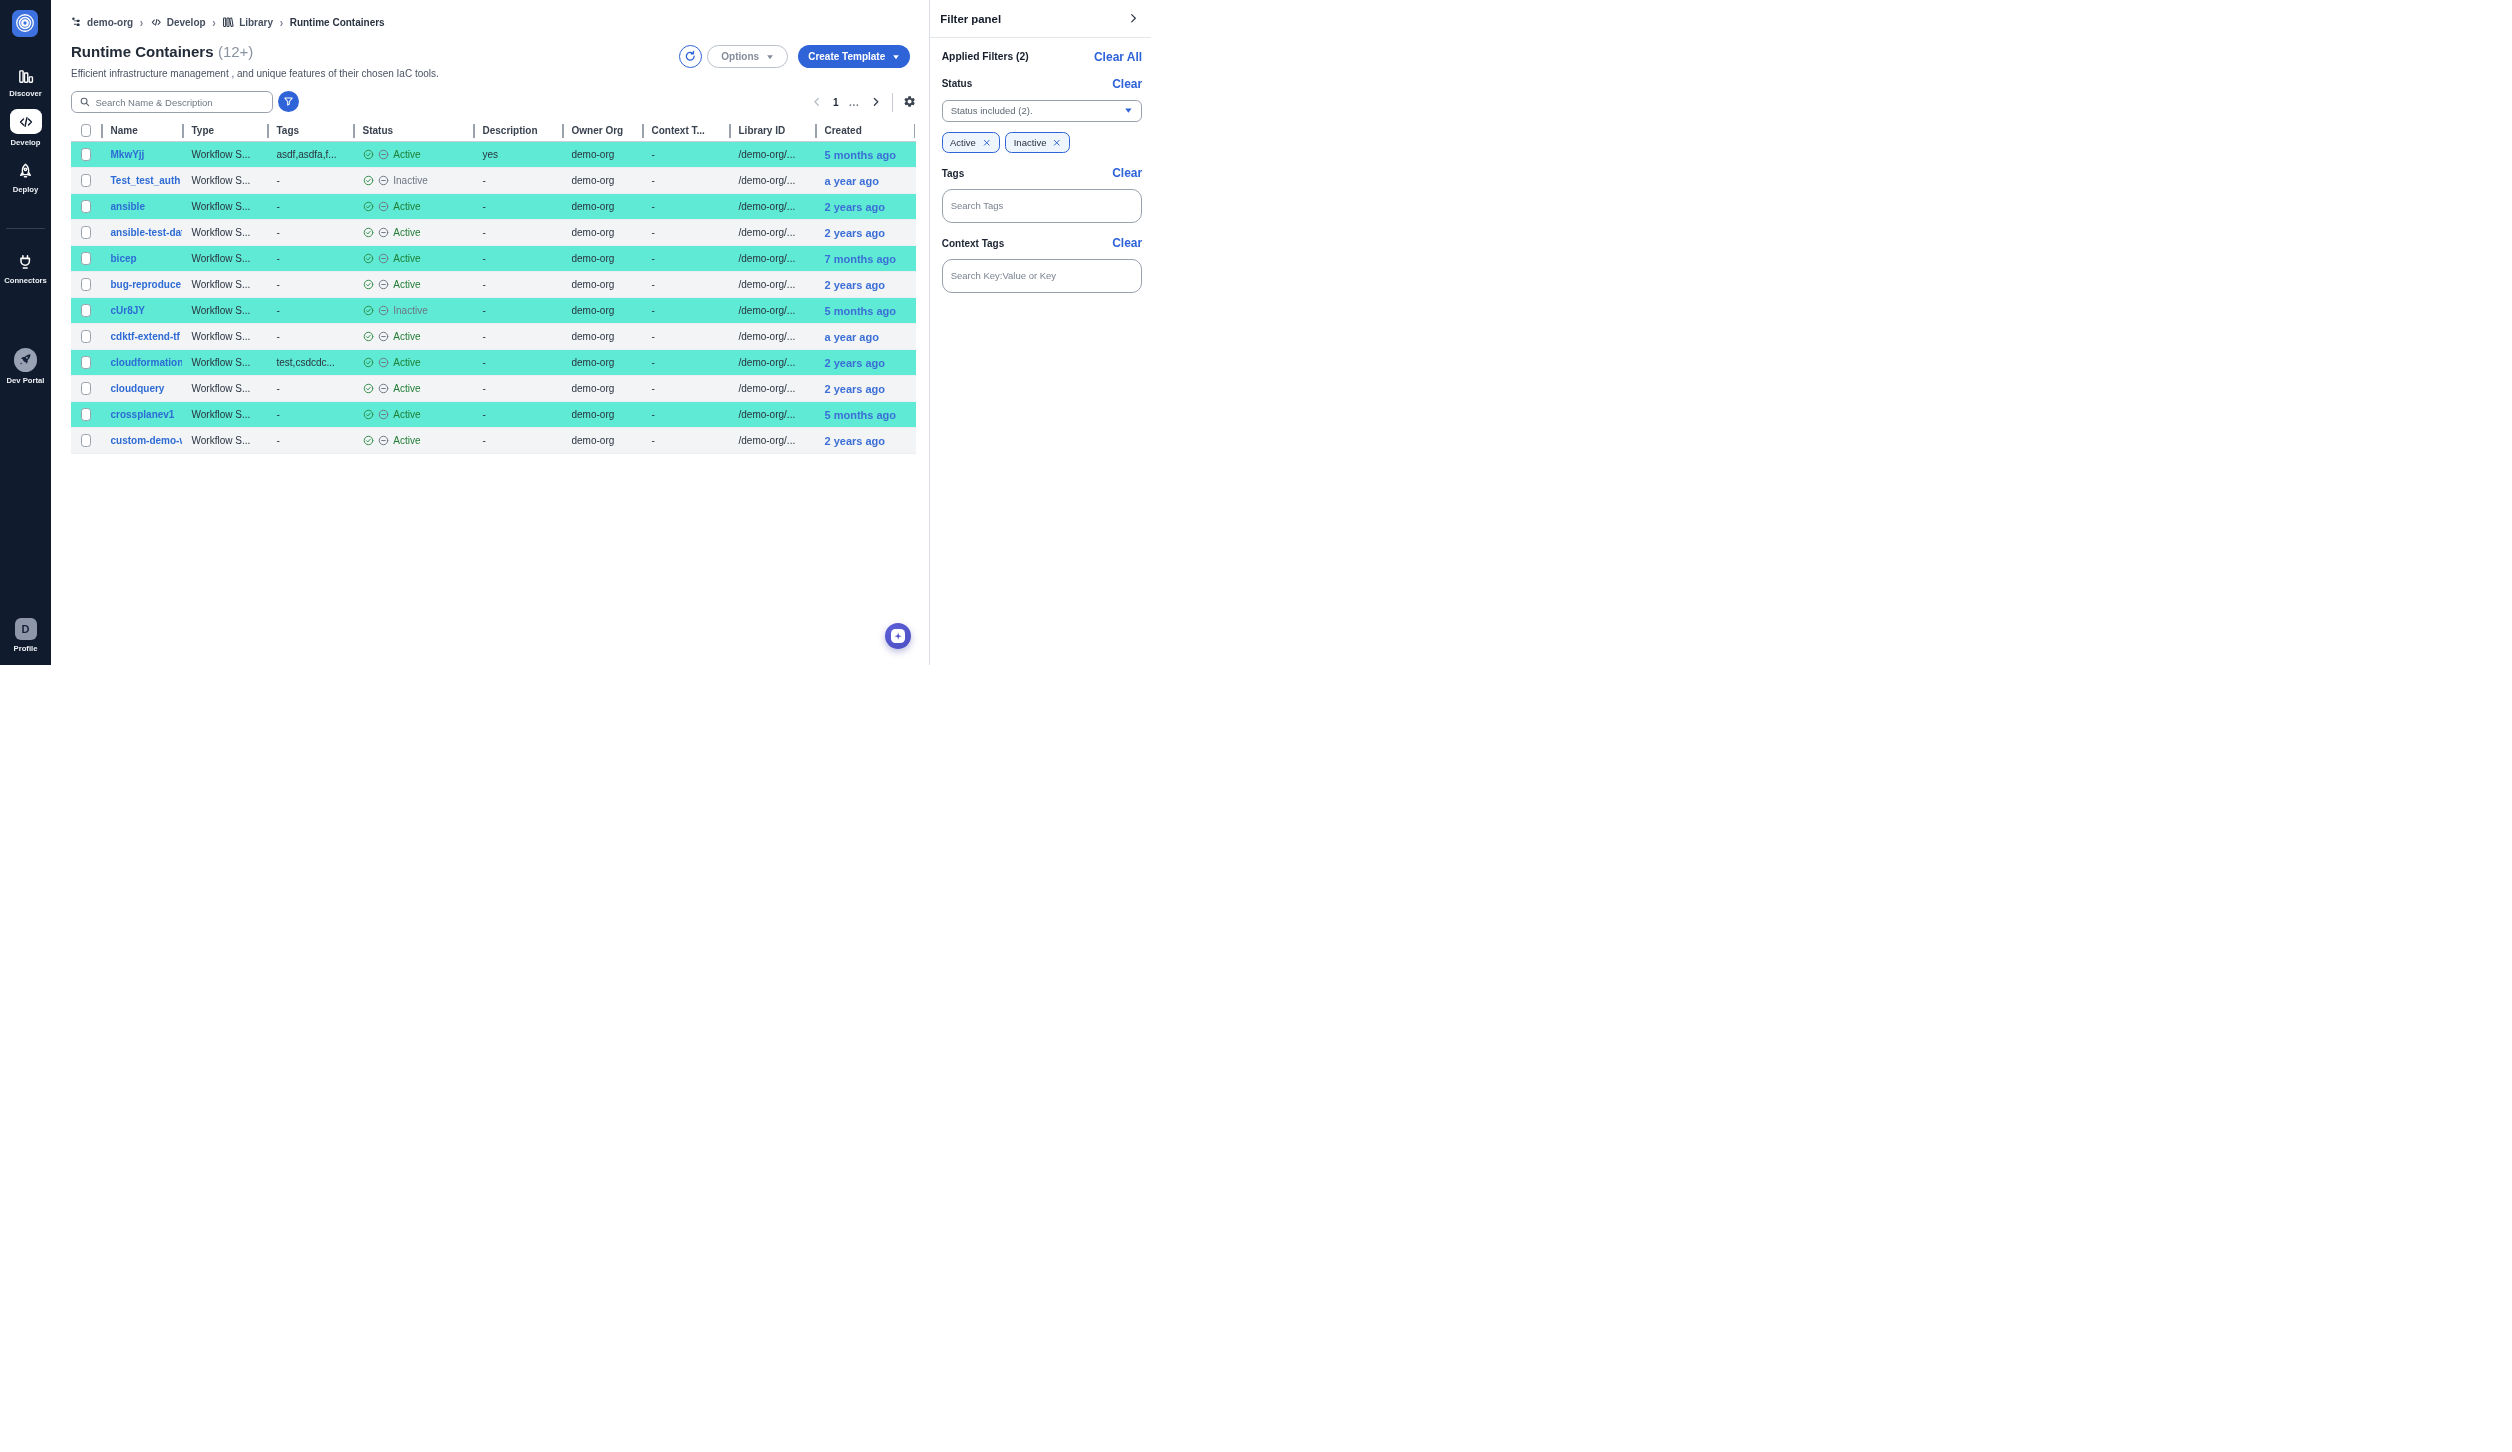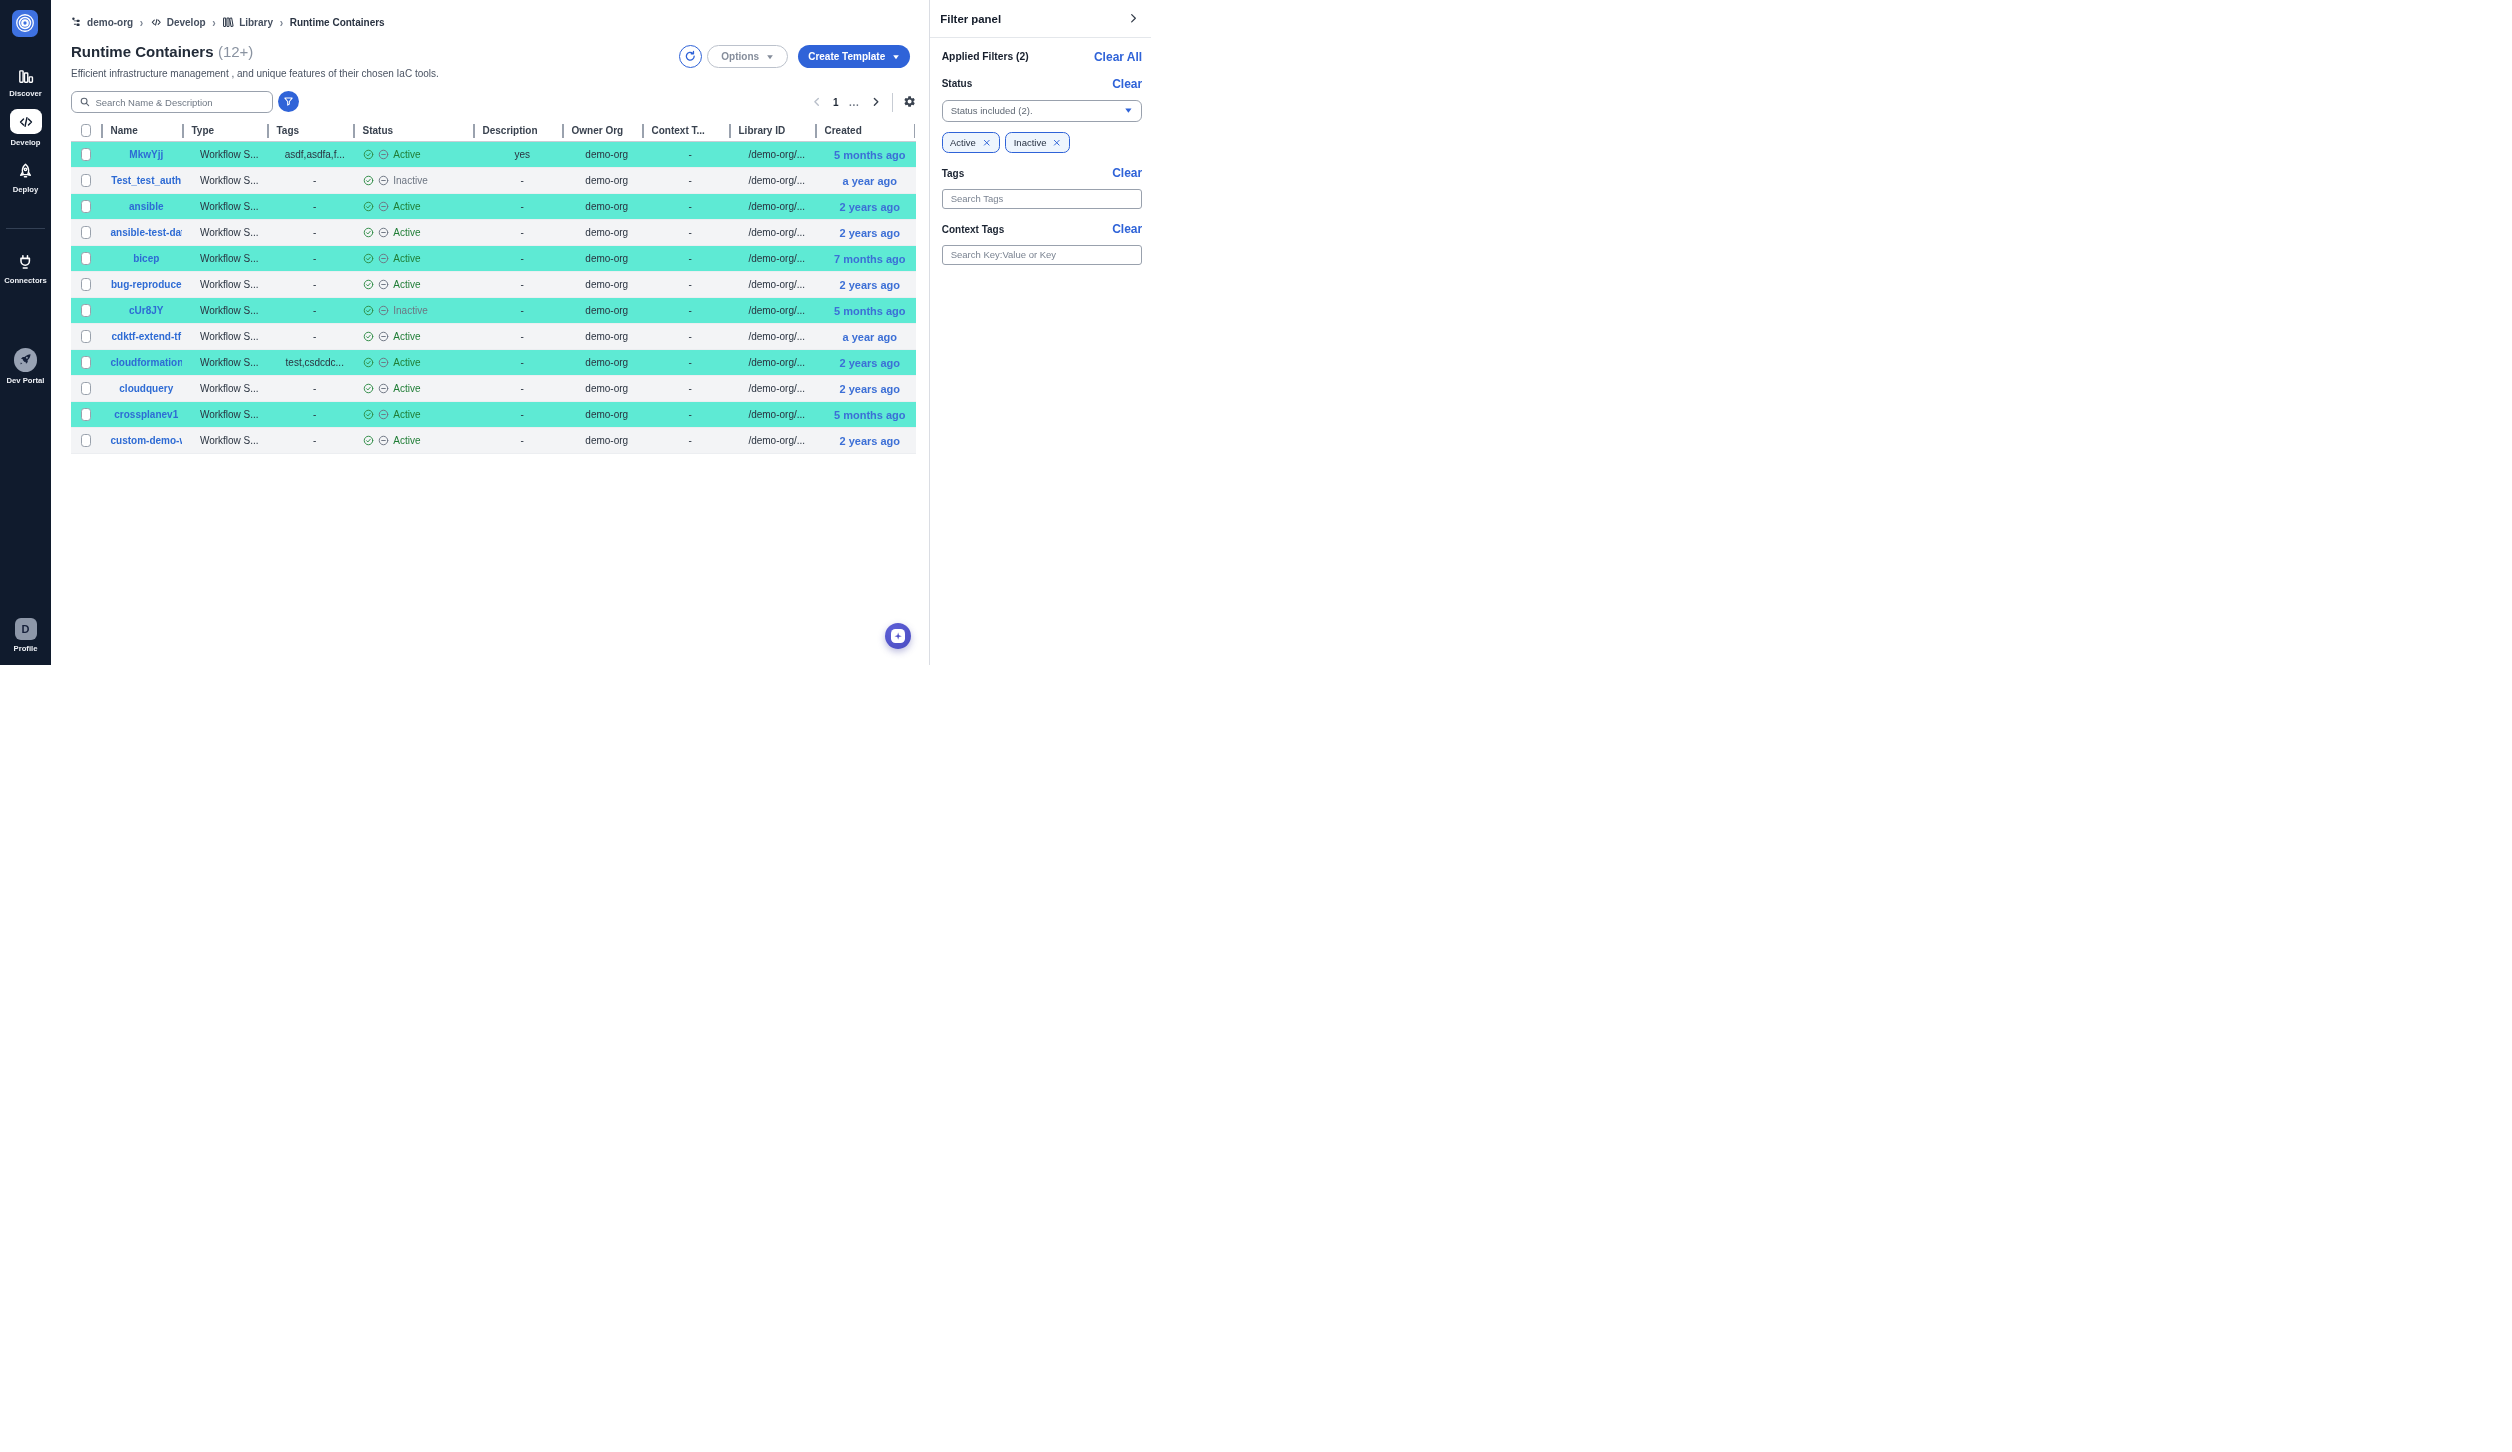--- a/index.html
+++ b/index.html
@@ -53,21 +53,21 @@
   #pager { position:absolute; top:91px; right:13.2px; height:22px; display:flex; align-items:center; gap:10.3px; }
   .pg-prev { color:#b9bfca; display:flex; cursor:default; }
   .pg-next { color:#39424f; display:flex; cursor:pointer; }
   .pg-num { font-size:10px; font-weight:bold; color:#222b38; cursor:pointer; }
   .pg-dots { font-size:10px; font-weight:bold; color:#6d7582; letter-spacing:0.7px; }
   .pg-divider { width:0.7px; height:19px; background:#c7ccd4; }
   .pg-gear { display:flex; cursor:pointer; }
 
   
   #table { position:absolute; left:20px; top:120px; width:845px; }
-  .tgrid { display:grid; grid-template-columns:30px 81px 85px 86px 120px 89px 80px 87px 86px 100px;text-align:center; }
+  .tgrid { display:grid; grid-template-columns:30px 81px 85px 86px 120px 89px 80px 87px 86px 100px; }
   #thead { height:22px; border-bottom:1.5px solid #c9cdd5; align-items:center; }
   .th { position:relative; font-size:10px; font-weight:bold; color:#39424f; padding-left:9.5px; height:100%;
     display:flex; align-items:center; white-space:nowrap; overflow:hidden; }
   .th:not(.th-check)::before { content:""; position:absolute; left:0; top:50%; transform:translateY(-50%);
     width:1.5px; height:14px; background:#9aa2ae; }
   .th-created::after { content:""; position:absolute; right:0; top:50%; transform:translateY(-50%);
     width:1.5px; height:14px; background:#9aa2ae; }
   .th-check { justify-content:center; padding-left:0; }
   .trow { height:26px; align-items:center; border-bottom:0.7px solid #eceef1; background:#5eead4; }
   .trow.stripe { background:#f3f4f6; }
@@ -92,21 +92,21 @@
   .fp-applied { font-size:10.3px; font-weight:bold; color:#161e2c; }
   .fp-link { font-size:12px; font-weight:bold; color:#2f63d8; cursor:pointer; }
   .fp-section-label { font-size:10px; font-weight:bold; color:#1b2432; }
   .fp-select { margin-top:8.8px; height:22px; border:1.2px solid #99a1ad; border-radius:5.9px; display:flex;
     align-items:center; justify-content:space-between; padding:4px 8px; cursor:pointer; background:#fff; }
   .fp-select-text { font-size:9.5px; color:#5f6874; }
   .fp-chips { margin-top:10.3px; display:flex; gap:5.9px; }
   .chip { height:21px; padding:0 7.3px; border:1.2px solid #2f63d8; border-radius:6.6px; background:#eef5fd;
     display:inline-flex; align-items:center; gap:5.9px; font-size:9.5px; color:#273142; cursor:pointer; }
   .chip .chip-x { display:flex; cursor:pointer; }
-  .fp-input { margin-top:8.8px; height:20px; border:1.2px solid #99a1ad; border-radius:3px; width:100%;
+  .fp-input { margin-top:8.8px; height:34px; border:1.2px solid #99a1ad; border-radius:10px; width:100%;
     padding:0 8px; font-size:9.5px; color:#333c49; outline:none; font-family:inherit; background:#fff; }
   .fp-input::placeholder { color:#7a8391; }
   .mt18 { margin-top:13.2px; }
 
   
   #fab { position:absolute; left:885px; top:623px; width:26.4px; height:26.4px; border-radius:50%; border:none;
     background:radial-gradient(circle at 35% 30%, #5e60d8, #4a4cc0); display:flex; align-items:center;
     justify-content:center; cursor:pointer; box-shadow:0 2.9px 7.3px rgba(60,60,160,.35); }
   .fab-inner { width:14px; height:14px; background:#fff; border-radius:4.4px; display:flex; align-items:center; justify-content:center; }
 </style>

